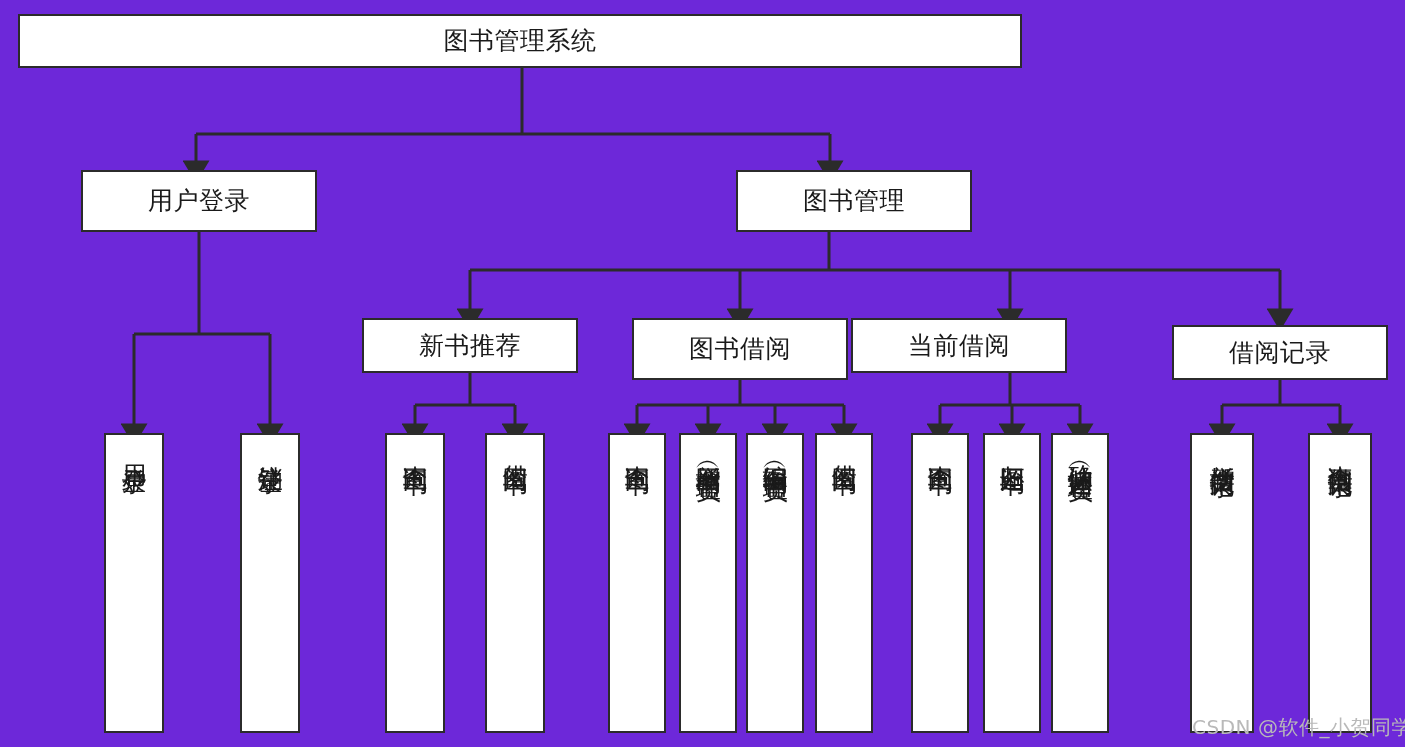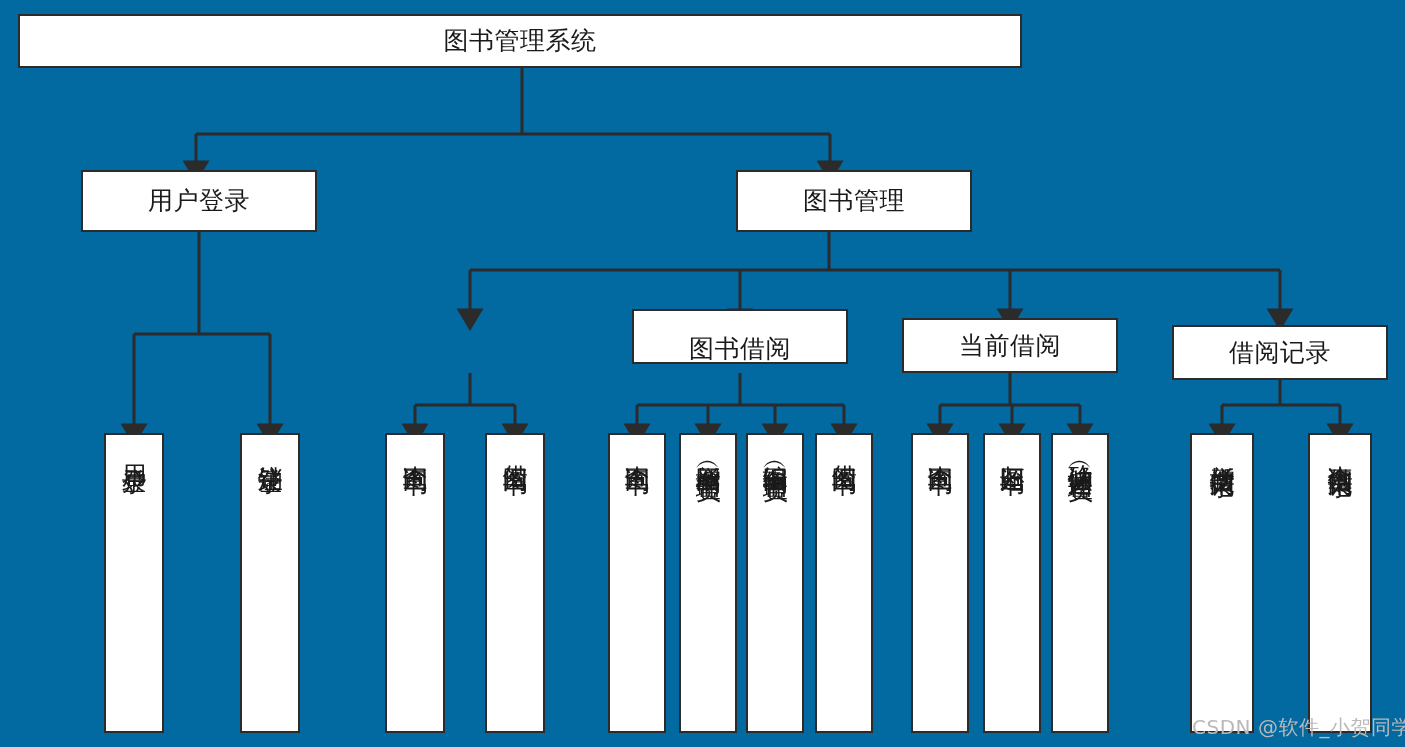--- a/index.html
+++ b/index.html
@@ -7,21 +7,21 @@
     padding: 0;
     background: #ffffff;
   }
   body {
     font-family: "DejaVu Sans", "Liberation Sans", sans-serif;
   }
   #diagram-root {
     position: relative;
     width: 1405px;
     height: 747px;
-    background: #0369a1;
+    background: #6d28d9;
     overflow: hidden;
   }
   #edges-layer {
     position: absolute;
     left: 0;
     top: 0;
     width: 1405px;
     height: 747px;
     pointer-events: none;
   }
@@ -122,24 +122,27 @@
       <span>图书管理系统</span>
     </div>
 
   <div class="node node-h" id="n-l1-0" style="left: 81px; top: 170px; width: 236px; height: 62px;">
       <span>用户登录</span>
     </div>
   <div class="node node-h" id="n-l1-1" style="left: 736px; top: 170px; width: 236px; height: 62px;">
       <span>图书管理</span>
     </div>
 
-  <div class="node node-h" id="n-l2-1" style="left: 632px; top: 309px; width: 216px; height: 55px; align-items: flex-end;">
+  <div class="node node-h" id="n-l2-0" style="left: 362px; top: 318px; width: 216px; height: 55px;">
+      <span>新书推荐</span>
+    </div>
+  <div class="node node-h" id="n-l2-1" style="left: 632px; top: 318px; width: 216px; height: 62px;">
       <span>图书借阅</span>
     </div>
-  <div class="node node-h" id="n-l2-2" style="left: 902px; top: 318px; width: 216px; height: 55px;">
+  <div class="node node-h" id="n-l2-2" style="left: 851px; top: 318px; width: 216px; height: 55px;">
       <span>当前借阅</span>
     </div>
   <div class="node node-h" id="n-l2-3" style="left: 1172px; top: 318px; width: 216px; height: 55px; margin-top: 7px;">
       <span>借阅记录</span>
     </div>
 
   <div class="node node-v" id="n-leaf-0" style="left: 104px; top: 433px; width: 60px; height: 300px;">
       <span class="vtext">用户登录</span>
     </div>
   <div class="node node-v" id="n-leaf-1" style="left: 240px; top: 433px; width: 60px; height: 300px;">

